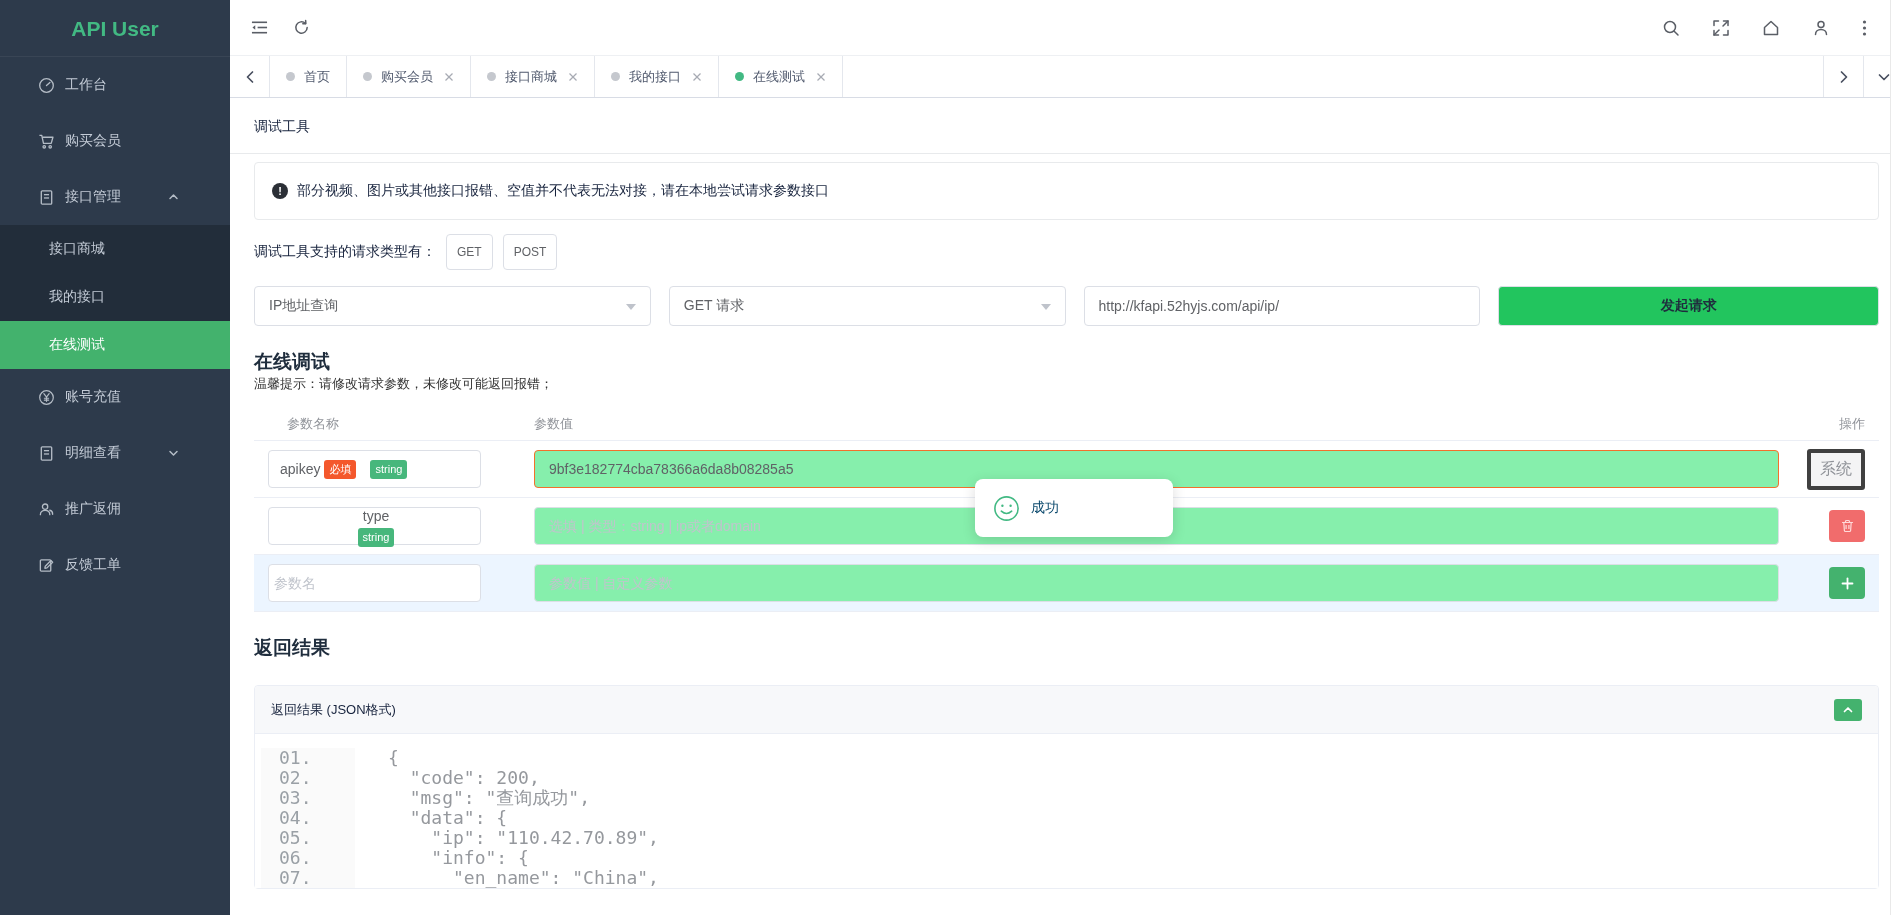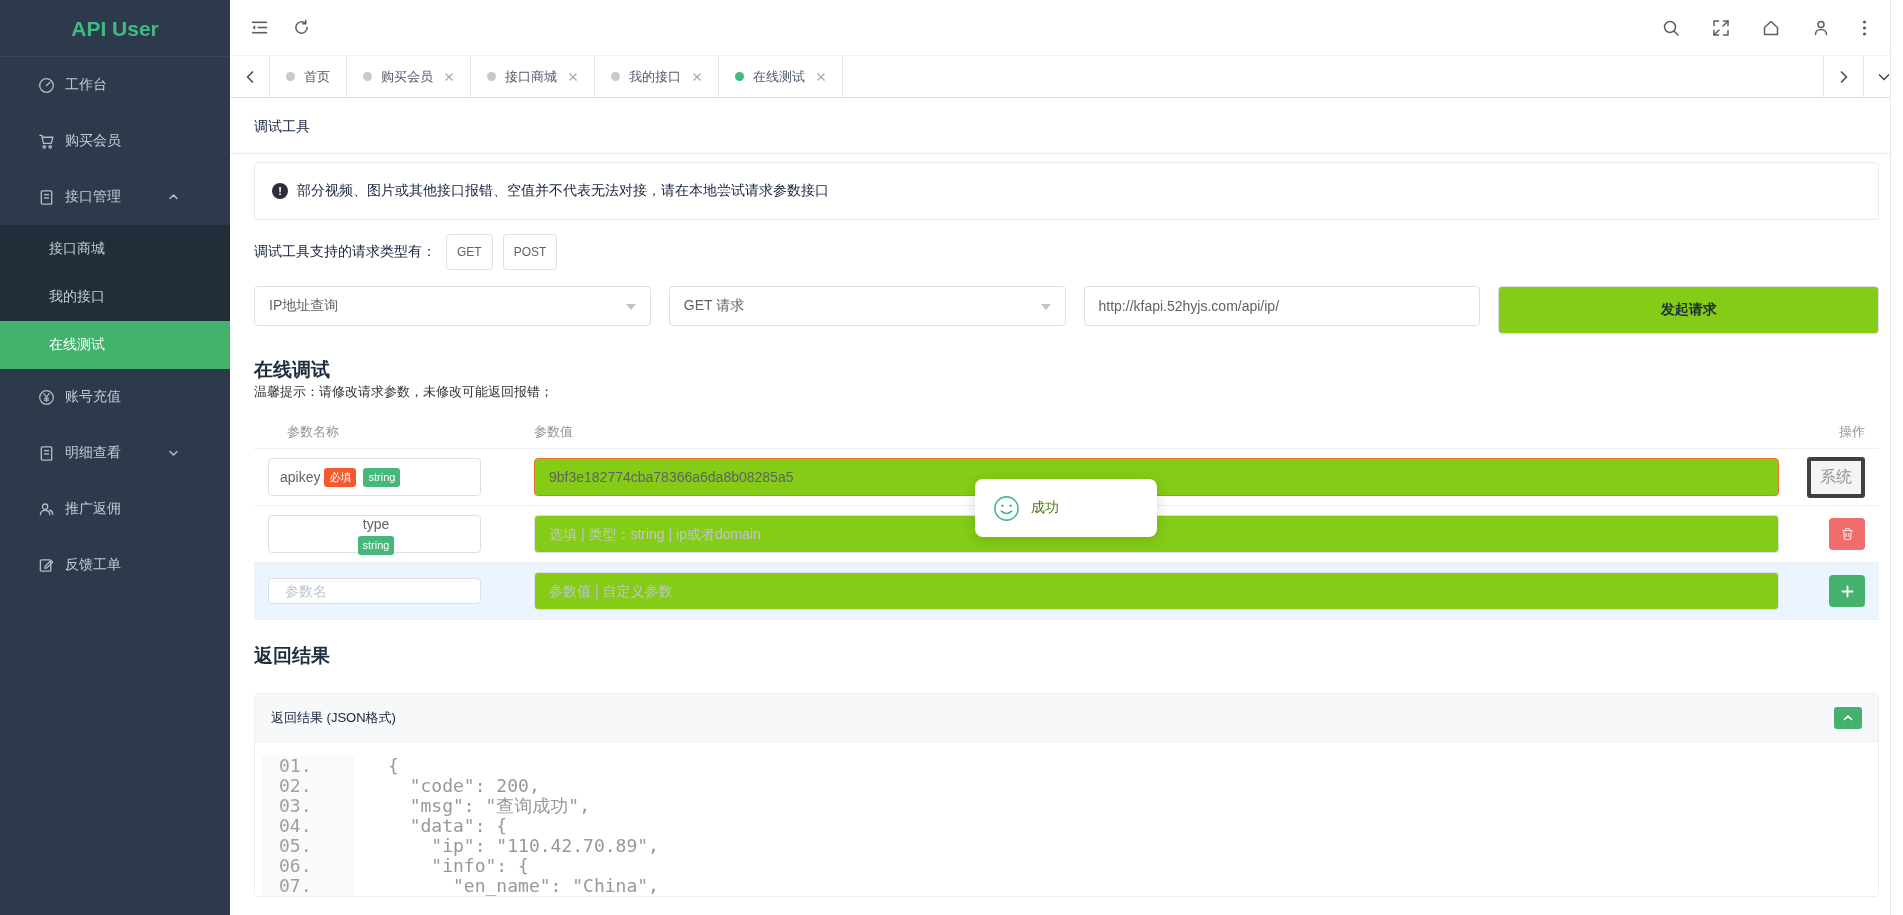--- a/index.html
+++ b/index.html
@@ -55,21 +55,21 @@
                  font-size:12px; color:#606266; background:#fff; cursor:pointer;
                  font-family:"Liberation Sans","DejaVu Sans",sans-serif; }
 
   .selects-row { margin-top:16px; display:flex; gap:18px; }
   .select { flex:1; height:40px; border:1px solid #dcdfe6; border-radius:4px; background:#fff;
             display:flex; align-items:center; padding:0 14px; font-size:14px; color:#606266; cursor:pointer; }
   .caret { margin-left:auto; width:0; height:0; border:5px solid transparent; border-top:6px solid #bfc3cb; transform:translateY(3px); }
   .url-input { flex:1; height:40px; border:1px solid #dcdfe6; border-radius:4px; padding:0 14px;
                font-size:14px; color:#606266; outline:none;
                font-family:"Liberation Sans","DejaVu Sans",sans-serif; }
-  .send-btn { flex:1; height:48px; border:1px solid #dcdfe6; border-radius:4px; background:#84cc16;
+  .send-btn { flex:1; height:40px; border:1px solid #dcdfe6; border-radius:4px; background:#22c55e;
               font-size:14px; font-weight:bold; color:#1f2d3d; cursor:pointer;
               font-family:Liberation Sans, sans-serif; }
 
   .section-title { margin-top:23px; font-size:19px; font-weight:bold; color:#1f2d3d; }
   .tip { font-size:13px; color:#333; }
 
   .ptable { margin-top:14px; }
   .ptable-header { display:flex; align-items:center; height:34px; border-bottom:1px solid #ebeef5;
                    font-size:13px; color:#909399; padding:0 14px; }
   .hdr-name { flex:0 0 213px; padding-left:19px; margin-right:53px; }
@@ -77,31 +77,31 @@
   .hdr-action { flex:0 0 86px; text-align:right; }
   .ptable-row { display:flex; align-items:center; height:57px; border-bottom:1px solid #ebeef5; padding:0 14px; }
   .row-add { background:#ecf5ff; }
   .col-name { flex:0 0 213px; margin-right:53px; }
   .col-value { flex:1; }
   .col-action { flex:0 0 86px; display:flex; justify-content:flex-end; }
 
   .name-box { height:38px; border:1px solid #dcdfe6; border-radius:4px; background:#fff;
               display:flex; align-items:center; padding:0 8px 0 11px; font-size:14px; color:#606266; gap:4px; }
   .name-box.spread { justify-content:space-between;flex-direction:column; }
-  .tags { display:flex; gap:7px;align-items:center; }
+  .tags { display:flex; gap:14px;align-items:center; }
   .tag { font-size:11px; color:#fff; border-radius:3px; padding:4px 5px; line-height:1; }
   .tag-required { background:#f4582c; }
   .tag-string { background:#47b77c; }
 
   .val-input { width:100%; height:38px; border:1px solid #dcdfe6; border-radius:4px; padding:0 14px;
-               font-size:14px; color:#606266; outline:none; background:#84cc16;
+               font-size:14px; color:#606266; outline:none; background:#86efac;
                font-family:"Liberation Sans","DejaVu Sans",sans-serif; }
   .val-input::placeholder, .url-input::placeholder, .name-input::placeholder { color:#c0c4cc; }
   .val-input.focus-orange { border:1px solid #f3702c; }
-  .name-input { width:100%; height:26px; border:1px solid #dcdfe6; border-radius:4px; padding:0 16px;
+  .name-input { width:100%; height:38px; border:1px solid #dcdfe6; border-radius:4px; padding:0 5px;
                 font-size:14px; color:#606266; outline:none; background:#fff;
                 font-family:"Liberation Sans","DejaVu Sans",sans-serif; }
 
   .sys-chip { font-size:16px; color:#909399; background:#f4f4f5; border:4px solid #404040;
               border-radius:3px; padding:6px 9px; }
   .action-btn { width:36px; height:32px; border:none; border-radius:4px; display:flex;
                 align-items:center; justify-content:center; cursor:pointer; }
   .action-btn.del { background:#f16c6c; }
   .action-btn.add { background:#44b26e; }
 
@@ -110,23 +110,23 @@
                   display:flex; align-items:center; padding:0 16px; font-size:13px; color:#17233d;
                   border-radius:4px 4px 0 0; }
   .collapse-btn { margin-left:auto; width:28px; height:22px; background:#44b26e; border:none;
                   border-radius:3px; display:flex; align-items:center; justify-content:center; cursor:pointer; }
   .code-area { padding:14px 0 0 6px; background:#fff; }
   .code-line { display:flex; line-height:20px; font-family:"DejaVu Sans Mono","Liberation Mono",monospace; font-size:18px; }
   .ln { flex:0 0 94px; background:#fafafa; color:#9aa0a6; padding-left:18px; }
   .code-text { padding-left:33px; white-space:pre; color:#95989d; }
 
   
-  .toast { position:absolute; left:975px; top:479px; width:182px; height:58px; background:#fff;
+  .toast { position:absolute; left:975px; top:479px; width:198px; height:58px; background:#fff;
            border-radius:8px; box-shadow:0 3px 14px rgba(0,0,0,0.14); display:flex; align-items:center;
-           padding:0 18px; gap:11px; font-size:14px; color:#4d7c0f; z-index:50; }
+           padding:0 18px; gap:11px; font-size:14px; color:#0c4a6e; z-index:50; }
 
   
   .right-rail { position:absolute; right:0; top:0; width:13px; height:915px;
                 background:#fff; border-left:1px solid #e9e9e9; z-index:40; }
 </style>
 </head>
 <body>
 
 <div class="app">
 

